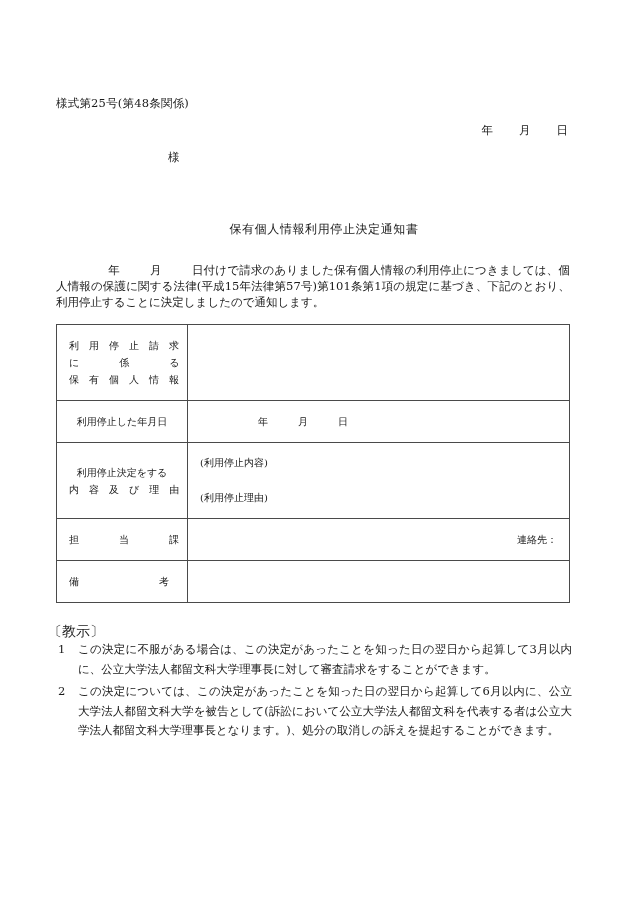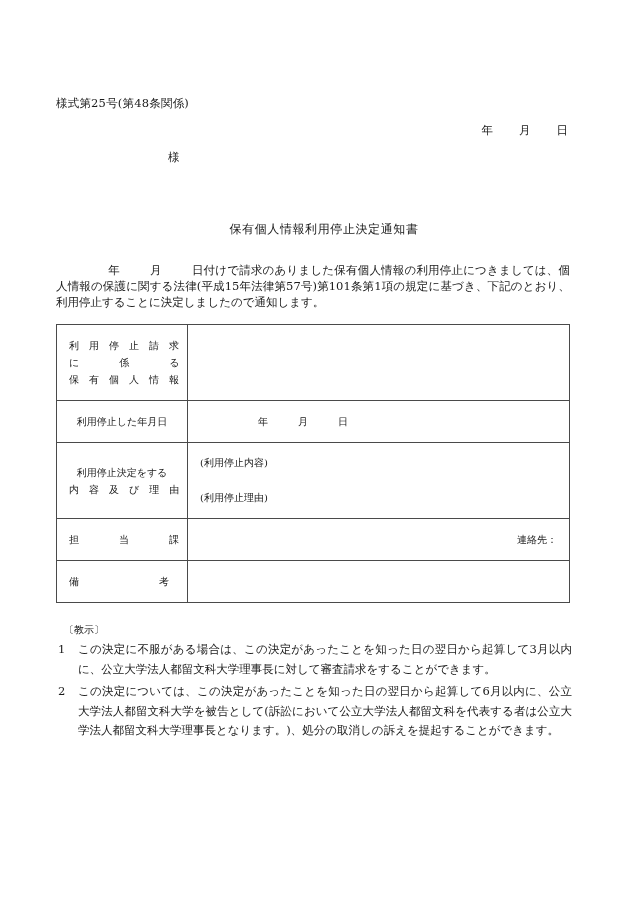--- a/index.html
+++ b/index.html
@@ -144,23 +144,23 @@
   .contact-cell {
     vertical-align: bottom;
     text-align: right;
     padding-right: 62px;
     padding-bottom: 4px;
   }
 
   
   .kyoji-head {
     position: absolute;
-    left: 64px;
+    left: 48px;
     top: 607px;
-    font-size: 10px;
+    font-size: 14px;
   }
   .kyoji-list {
     position: absolute;
     left: 52px;
     top: 624px;
     width: 520px;
   }
   .kyoji-item {
     position: relative;
     font-size: 11.5px;

